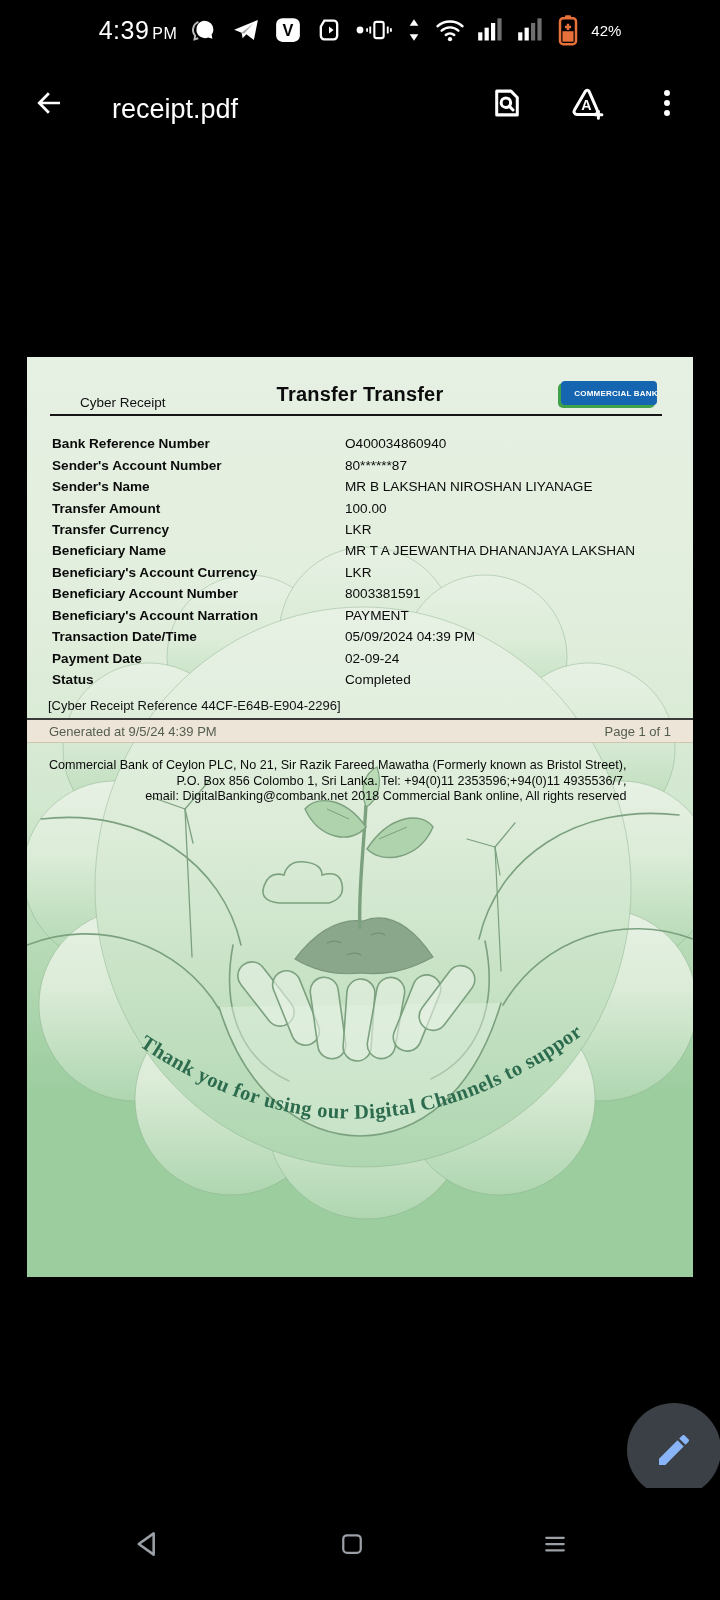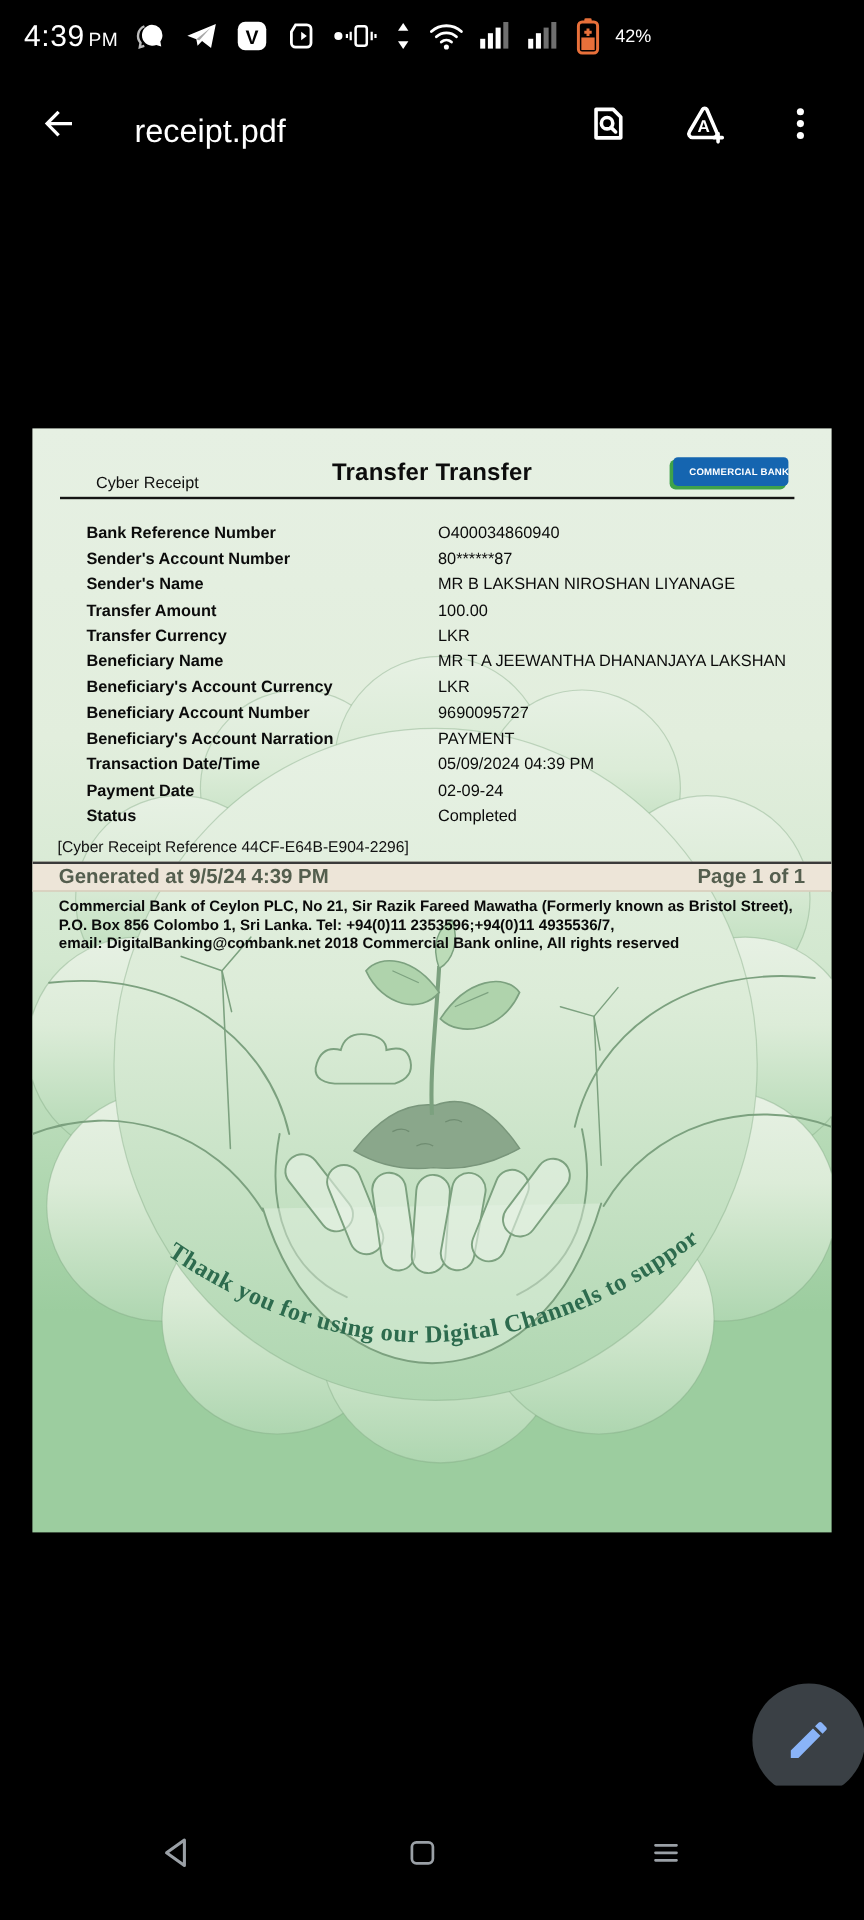--- a/index.html
+++ b/index.html
@@ -1,21 +1,21 @@
 <!DOCTYPE html>
 <html><head>
 <meta charset="utf-8">
 <style>
   html,body{margin:0;padding:0;background:#000;}
   .screen{position:relative;width:720px;height:1600px;background:#000;overflow:hidden;
           font-family:"Liberation Sans",sans-serif;}
 
   
   .status-bar{position:absolute;top:0;left:0;right:0;height:60px;display:flex;
-              align-items:center;justify-content:flex-start;padding:0 20px;box-sizing:border-box;color:#fff;}
+              align-items:center;justify-content:center;padding:0 20px;box-sizing:border-box;color:#fff;}
   .sb-left,.sb-right{display:flex;align-items:center;gap:12px;}
   .sb-time{font-size:25px;letter-spacing:.5px;}
   .sb-time small{font-size:16px;margin-left:3px;}
   .sb-pct{font-size:15px;}
   .sb-ic{display:block;}
 
   
   .app-bar{position:absolute;top:60px;left:0;right:0;height:86px;display:flex;align-items:center;
            background:#000;color:#fff;}
   .back-btn{margin-left:26px;width:44px;height:44px;display:flex;align-items:center;justify-content:center;background:none;border:none;cursor:pointer;}
@@ -32,31 +32,31 @@
 
   .doc-type{position:absolute;left:53px;top:38px;font-size:13.5px;color:#111;}
   .rc-title{position:absolute;left:0;right:0;top:26px;text-align:center;font-size:20px;font-weight:700;color:#0d0d0d;letter-spacing:.2px;}
   .logo{position:absolute;right:36px;top:24px;width:99px;height:27px;}
   .logo .green{position:absolute;left:0;top:2px;width:97px;height:25px;background:#3fa24a;border-radius:5px;}
   .logo .blue{position:absolute;left:3px;top:0;width:96px;height:24px;background:#1565b0;border-radius:4px;
               display:flex;align-items:center;justify-content:center;gap:14px;color:#fff;}
   .logo .btxt{font-size:8px;font-weight:700;letter-spacing:.2px;white-space:nowrap;}
   .hrule{position:absolute;left:23px;right:31px;top:57px;height:2px;background:#151515;}
 
-  .fields{position:absolute;left:25px;right:8px;top:76px;margin-left:20px;}
+  .fields{position:absolute;left:25px;right:8px;top:76px;}
   .frow{display:flex;height:21.45px;align-items:center;}
   .flabel{width:293px;font-size:13.6px;font-weight:700;color:#0b0b0b;}
   .fvalue{font-size:13.6px;color:#0b0b0b;}
 
   .reference{position:absolute;left:21px;top:341px;font-size:13px;color:#111;}
   .gen-bar{position:absolute;left:0;right:0;top:361px;height:25px;background:#ede5d8;
            border-top:2px solid #3a3a3a;border-bottom:1px solid #cfc6b2;display:flex;align-items:center;
            justify-content:space-between;padding:0 22px;box-sizing:border-box;}
-  .gen-bar span{font-size:17px;color:#545e4e;font-weight:bold;}
-  .footer-text{position:absolute;left:22px;top:391px;font-size:12.6px;font-weight:700;color:#0a0a0a;line-height:15.6px;}
+  .gen-bar span{font-size:13px;color:#545e4e;}
+  .footer-text{position:absolute;left:22px;top:401px;font-size:12.6px;font-weight:400;color:#0a0a0a;line-height:15.6px;text-align:right;}
 
   
   .fab{position:absolute;left:627px;top:1403px;width:94px;height:94px;border-radius:50%;
        background:#3a4045;border:none;display:flex;align-items:center;justify-content:center;cursor:pointer;}
 
   
   .nav-bar{position:absolute;left:0;top:1488px;right:0;height:112px;background:#000;}
   .nav-btn{position:absolute;top:26px;width:60px;height:60px;display:flex;align-items:center;justify-content:center;background:none;border:none;cursor:pointer;}
   .nav-back{left:118px;} .nav-home{left:322px;} .nav-recents{left:525px;}
 </style>
@@ -278,21 +278,21 @@
             <div class="frow">
               <span class="flabel">Beneficiary Name</span>
               <span class="fvalue">MR T A JEEWANTHA DHANANJAYA LAKSHAN</span>
             </div>
             <div class="frow">
               <span class="flabel">Beneficiary's Account Currency</span>
               <span class="fvalue">LKR</span>
             </div>
             <div class="frow">
               <span class="flabel">Beneficiary Account Number</span>
-              <span class="fvalue">9690095727</span>
+              <span class="fvalue">8003381591</span>
             </div>
             <div class="frow">
               <span class="flabel">Beneficiary's Account Narration</span>
               <span class="fvalue">PAYMENT</span>
             </div>
             <div class="frow">
               <span class="flabel">Transaction Date/Time</span>
               <span class="fvalue">05/09/2024 04:39 PM</span>
             </div>
             <div class="frow">

